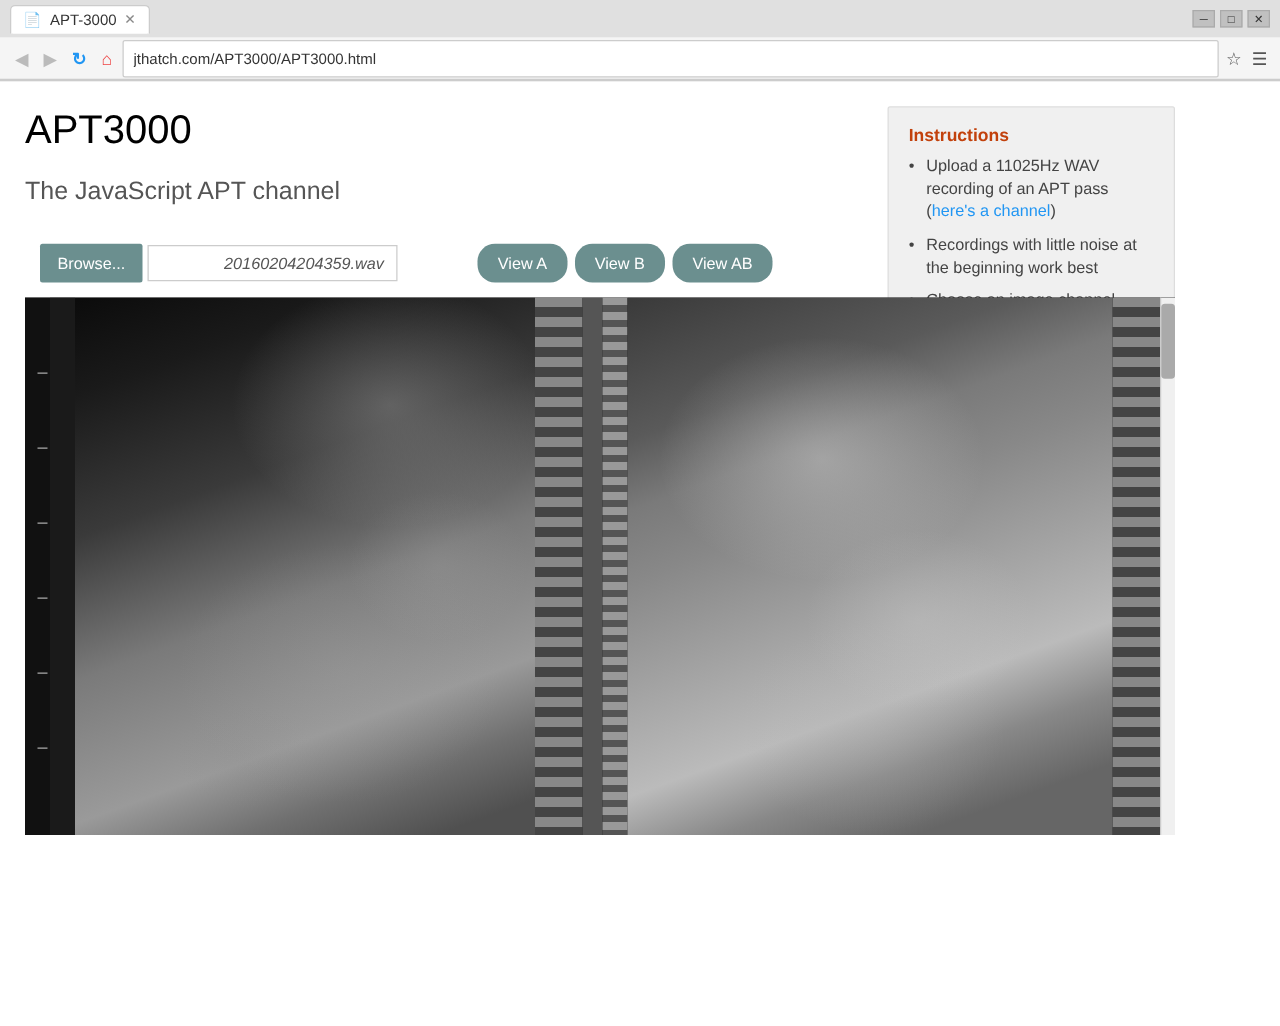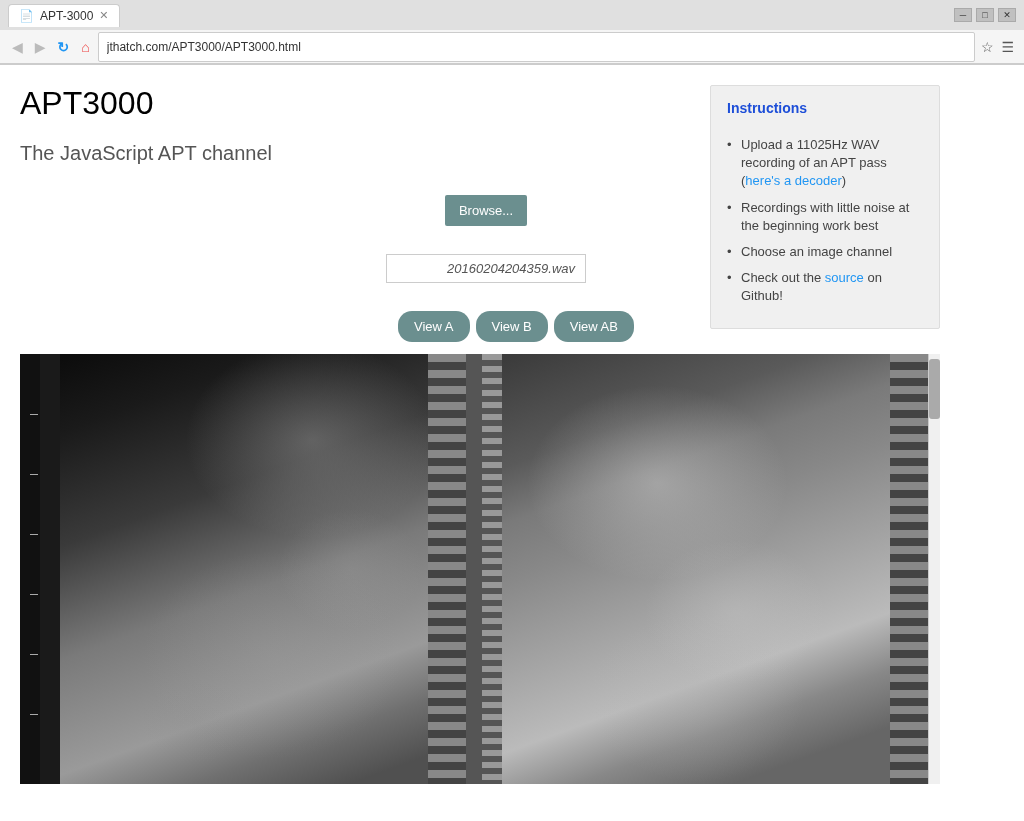--- a/index.html
+++ b/index.html
@@ -123,24 +123,24 @@
       position: absolute;
       top: 20px;
       right: 20px;
       width: 230px;
       background: #f0f0f0;
       border: 1px solid #ddd;
       padding: 14px 16px;
       border-radius: 2px;
     }
     .instructions-title {
-      color: #1d4ed8;
+      color: #c2410c;
       font-size: 14px;
       font-weight: bold;
-      margin-bottom: 20px;
+      margin-bottom: 8px;
     }
     .instructions-list {
       list-style: none;
       padding: 0;
     }
     .instructions-list li {
       position: relative;
       padding-left: 14px;
       margin-bottom: 8px;
       font-size: 13px;
@@ -155,23 +155,22 @@
     }
     .instructions-list a {
       color: #2196F3;
       text-decoration: none;
     }
 
     
     .file-section {
       display: flex;
       align-items: center;
-      gap: 28px;
+      gap: 4px;
       margin: 30px 0 12px 12px;
-      flex-direction: column;
     }
     .browse-btn {
       background: #6b8f8f;
       color: #fff;
       border: none;
       padding: 8px 14px;
       cursor: pointer;
       font-size: 13px;
       border-radius: 2px;
     }
@@ -380,21 +379,21 @@
 
 <div class="page-content">
 
   <h1 class="page-title">APT3000</h1>
   <h2 class="page-subtitle">The JavaScript APT channel</h2>
 
   <div class="instructions-box">
     <div class="instructions-title">Instructions</div>
     <ul class="instructions-list">
       <li>
-        Upload a 11025Hz WAV recording of an APT pass (<a href="#">here's a decoder</a>)
+        Upload a 11025Hz WAV recording of an APT pass (<a href="#">here's a channel</a>)
       </li>
       <li>
         Recordings with little noise at the beginning work best
       </li>
       <li>
         Choose an image channel
       </li>
       <li>
         Check out the <a href="#">source</a> on Github!
       </li>

